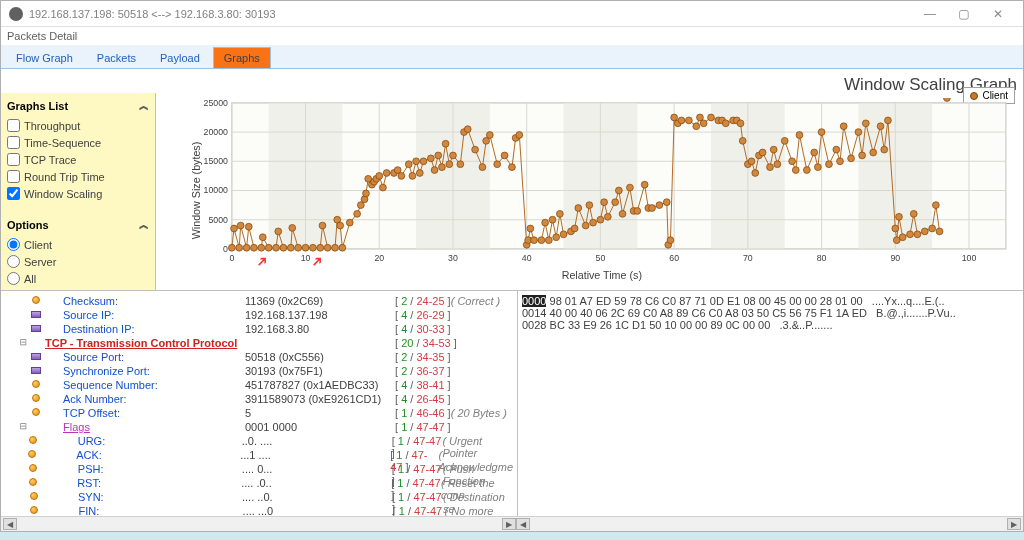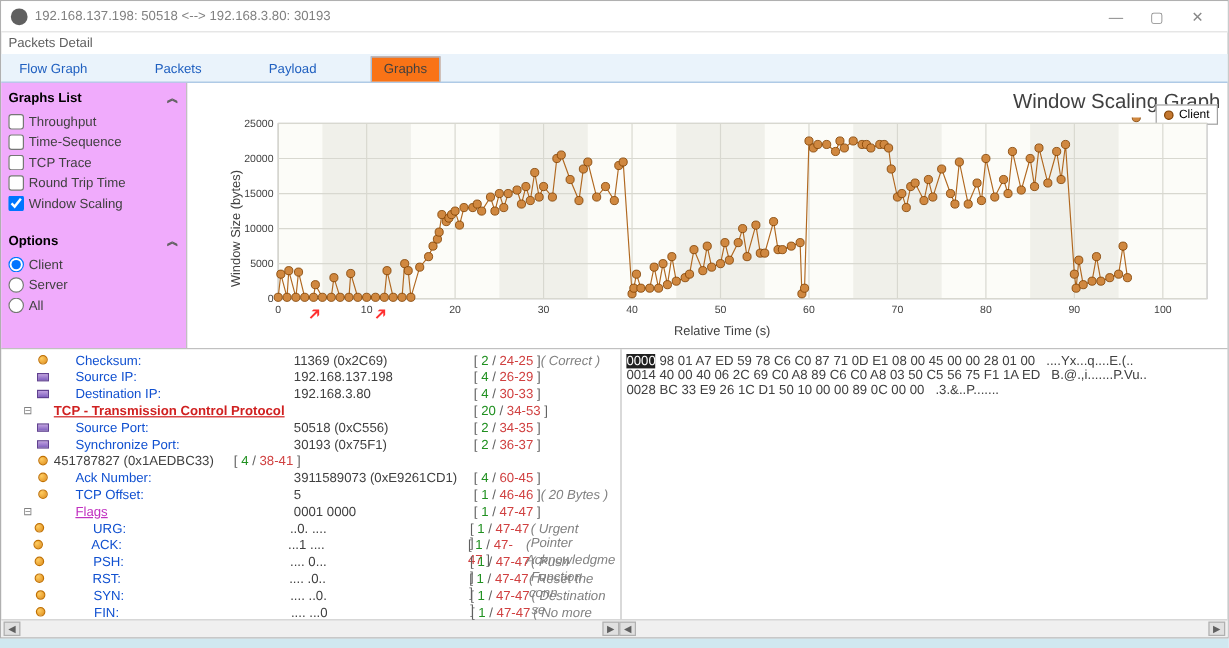--- a/index.html
+++ b/index.html
@@ -3,25 +3,25 @@
 <meta charset="utf-8">
 <style>
 * { box-sizing: border-box; margin: 0; padding: 0; font-family: 'Segoe UI', Tahoma, sans-serif; }
 body { width: 1024px; height: 540px; background: #d0e8f0; overflow: hidden; font-size: 11px; }
 .window { width: 1024px; height: 532px; background: #fff; border: 1px solid #b0b0b0; display: flex; flex-direction: column; }
 .titlebar { height: 26px; background: #fff; display: flex; align-items: center; padding: 0 8px; border-bottom: 1px solid #e0e0e0; }
 .titlebar .ticon { width: 14px; height: 14px; border-radius: 50%; background: #606060; margin-right: 6px; }
 .titlebar .title { flex: 1; color: #808080; font-size: 11px; }
 .titlebar .wbtn { width: 34px; height: 24px; display: flex; align-items: center; justify-content: center; color: #888; font-size: 12px; }
 .menubar { height: 18px; display: flex; align-items: center; padding: 0 6px; color: #606060; font-size: 11px; }
-.tabs { height: 24px; display: flex; align-items: flex-end; border-bottom: 1px solid #a0c0e0; background: #eaf3fb; padding: 0 4px; gap: 32px; }
+.tabs { height: 24px; display: flex; align-items: flex-end; border-bottom: 1px solid #a0c0e0; background: #eaf3fb; padding: 0 4px; }
 .tab { padding: 4px 10px; color: #2060c0; cursor: pointer; border: 1px solid transparent; border-bottom: none; margin-right: 2px; }
 .tab.active { background: #f97316; border-color: #a0c0e0; color: #404040; }
 .topsplit { display: flex; border-bottom: 1px solid #c0c0c0; height: 222px; }
-.sidebar { width: 155px; border-right: 1px solid #c0c0c0; padding: 6px; background: #f0abfc; }
+.sidebar { width: 155px; border-right: 1px solid #c0c0c0; padding: 6px; background: #fef9c3; margin-top: 24px; }
 .panel-title { display: flex; justify-content: space-between; align-items: center; font-weight: bold; font-size: 11px; margin-bottom: 6px; }
 .collapse { font-size: 10px; color: #606060; }
 .check-row { display: flex; align-items: center; margin: 4px 0; font-size: 11px; color: #404040; }
 .check-row input { margin-right: 4px; }
 .radio-row { display: flex; align-items: center; margin: 4px 0; font-size: 11px; color: #404040; }
 .radio-row input { margin-right: 4px; }
 .section-gap { height: 14px; }
 .chart-area { flex: 1; padding: 6px; display: flex; flex-direction: column; position: relative; align-items: flex-end; }
 .chart-title { text-align: center; font-size: 17px; color: #404040; margin-bottom: 2px; }
 .chart-body { flex: 1; position: relative; border: 1px solid transparent; }
@@ -382,31 +382,32 @@
           </span>
           <span class="label indent1">Synchronize Port:</span>
           <span class="value">30193 (0x75F1)</span>
           <span class="range">[ <span class="g">2</span> / <span class="r">36-37</span> ]</span>
         </div>
         <div class="row">
           <span class="tree"></span>
           <span class="icon">
             <span class="dot-orange"></span>
           </span>
+          <span class="label indent1">Sequence Number:</span>
           <span class="value">451787827 (0x1AEDBC33)</span>
           <span class="range">[ <span class="g">4</span> / <span class="r">38-41</span> ]</span>
         </div>
         <div class="row">
           <span class="tree"></span>
           <span class="icon">
             <span class="dot-orange"></span>
           </span>
           <span class="label indent1">Ack Number:</span>
           <span class="value">3911589073 (0xE9261CD1)</span>
-          <span class="range">[ <span class="g">4</span> / <span class="r">60-45</span> ]</span>
+          <span class="range">[ <span class="g">4</span> / <span class="r">26-45</span> ]</span>
         </div>
         <div class="row">
           <span class="tree"></span>
           <span class="icon">
             <span class="dot-orange"></span>
           </span>
           <span class="label indent1">TCP Offset:</span>
           <span class="value">5</span>
           <span class="range">[ <span class="g">1</span> / <span class="r">46-46</span> ]</span> 
           <span class="comment">( 20 Bytes )</span>

